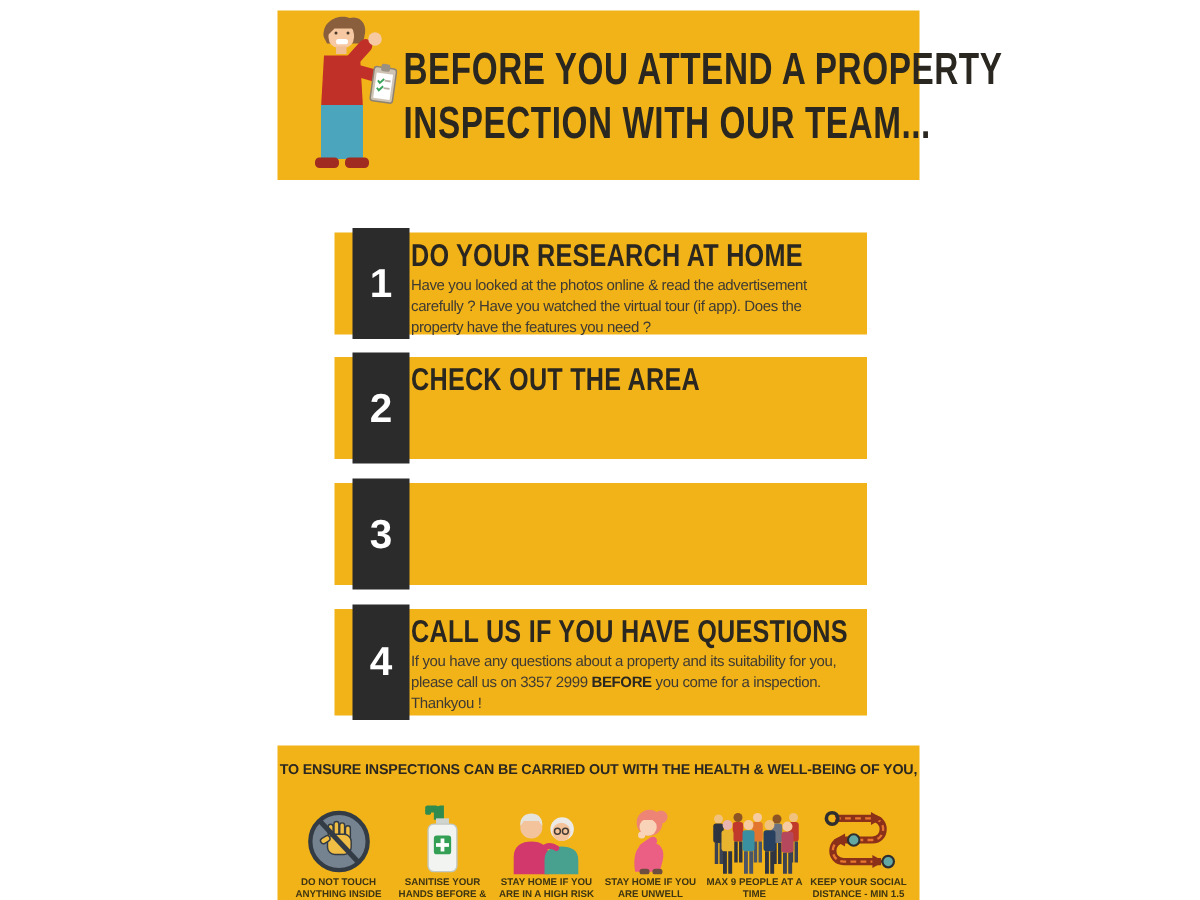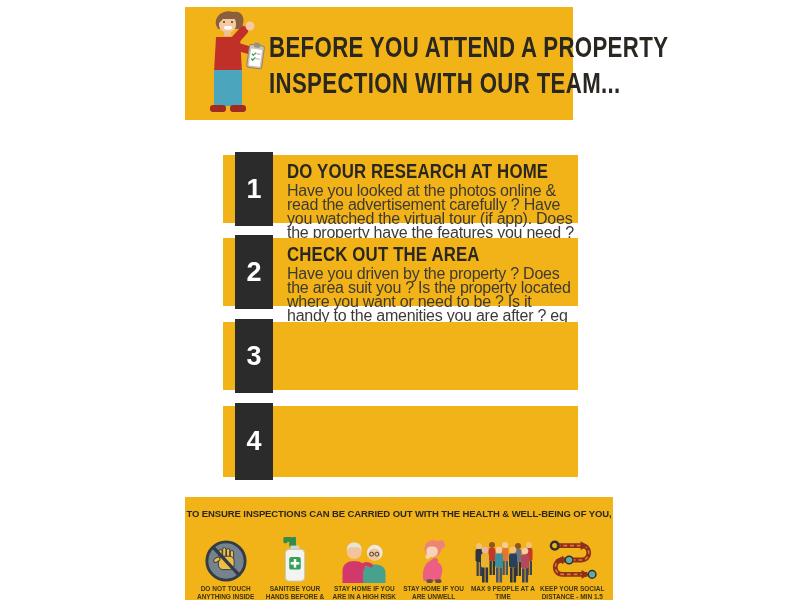--- a/index.html
+++ b/index.html
@@ -1,31 +1,31 @@
 <!DOCTYPE html>
 <html><head>
 <meta charset="utf-8">
 <style>
   html,body{margin:0;padding:0;}
   body{font-family:"Liberation Sans",sans-serif;background:#ffffff;}
   #canvas{position:relative;width:800px;height:600px;background:#ffffff;overflow:hidden;}
 
   
-  .header-banner{position:absolute;left:185px;top:7px;width:388px;height:113px;background:#F2B318;}
+  .header-banner{position:absolute;left:185px;top:7px;width:428px;height:113px;background:#F2B318;}
   .man-illustration{position:absolute;left:8px;top:2px;width:72px;height:110px;}
   .header-title{position:absolute;left:84px;top:22px;transform:scaleX(0.74);transform-origin:0 0;}
   .header-title .t-line{font-size:30px;font-weight:bold;color:#2A2620;line-height:36px;white-space:nowrap;letter-spacing:0.5px;}
 
   
   .step{position:absolute;left:223px;width:355px;background:#F2B318;}
   .step-numbox{position:absolute;left:12px;top:-3px;width:38px;background:#2B2B2B;display:flex;align-items:center;justify-content:center;}
   .step-num{color:#ffffff;font-size:27px;font-weight:bold;}
-  .step-content{position:absolute;left:64px;top:4px;width:288px;}
+  .step-content{position:absolute;left:51px;top:4px;width:288px;}
   .step-title{font-size:21px;font-weight:bold;color:#2A2620;white-space:nowrap;transform:scaleX(0.8);transform-origin:0 0;letter-spacing:0.2px;line-height:24px;}
-  .step-body{font-size:16px;letter-spacing:-0.25px;line-height:14px;color:#3E3A33;margin-top:1px;}
+  .step-body{font-size:10px;letter-spacing:-0.25px;line-height:14px;color:#3E3A33;margin-top:1px;}
   .step-body b{color:#2A2620;}
 
   
   .rules-banner{position:absolute;left:185px;top:497px;width:428px;height:123px;background:#F2B318;}
   .rules-text{padding-top:9px;text-align:center;}
   .rules-line{font-size:9.5px;font-weight:bold;color:#2A2620;line-height:15px;letter-spacing:-0.1px;}
   .rules-row{position:absolute;left:0;top:40px;width:428px;display:flex;justify-content:space-between;padding:0 6px;box-sizing:border-box;}
   .rule-item{width:70px;display:flex;flex-direction:column;align-items:center;}
   .rule-icon-box{height:46px;display:flex;align-items:flex-end;justify-content:center;}
   .rule-caption{margin-top:2px;font-size:6.5px;font-weight:bold;color:#3F3512;text-align:center;line-height:8px;letter-spacing:0;}
@@ -91,33 +91,36 @@
       <div class="step-body">Have you looked at the photos online &amp; read the advertisement carefully ? Have you watched the virtual tour (if app). Does the property have the features you need ?</div>
     </div>
   </div>
 
   <div class="step" style="top:238px;height:68px;">
     <div class="step-numbox" style="height:74px;">
       <span class="step-num">2</span>
     </div>
     <div class="step-content">
       <div class="step-title">CHECK OUT THE AREA</div>
-      <div class="step-body">Have you driven by the property ? Does the area suit you ? Is the property located where you want or need to be ? Is it handy to the amenities you are after ? eg train, shops etc</div>
     </div>
   </div>
 
   <div class="step" style="top:322px;height:68px;">
     <div class="step-numbox" style="height:74px;">
       <span class="step-num">3</span>
     </div>
   </div>
 
   <div class="step" style="top:406px;height:71px;">
     <div class="step-numbox" style="height:77px;">
       <span class="step-num">4</span>
+    </div>
+    <div class="step-content">
+      <div class="step-title">CALL US IF YOU HAVE QUESTIONS</div>
+      <div class="step-body"><span>If you have any questions about a property and its suitability for you, please call us on 3357 2999 </span><b>BEFORE</b><span> you come for a inspection. Thankyou !</span></div>
     </div>
   </div>
 
   <div class="rules-banner">
     <div class="rules-text">
       <div class="rules-line">TO  ENSURE INSPECTIONS CAN BE CARRIED OUT WITH THE HEALTH &amp; WELL-BEING OF YOU,</div>
     </div>
 
     <div class="rules-row">
 

